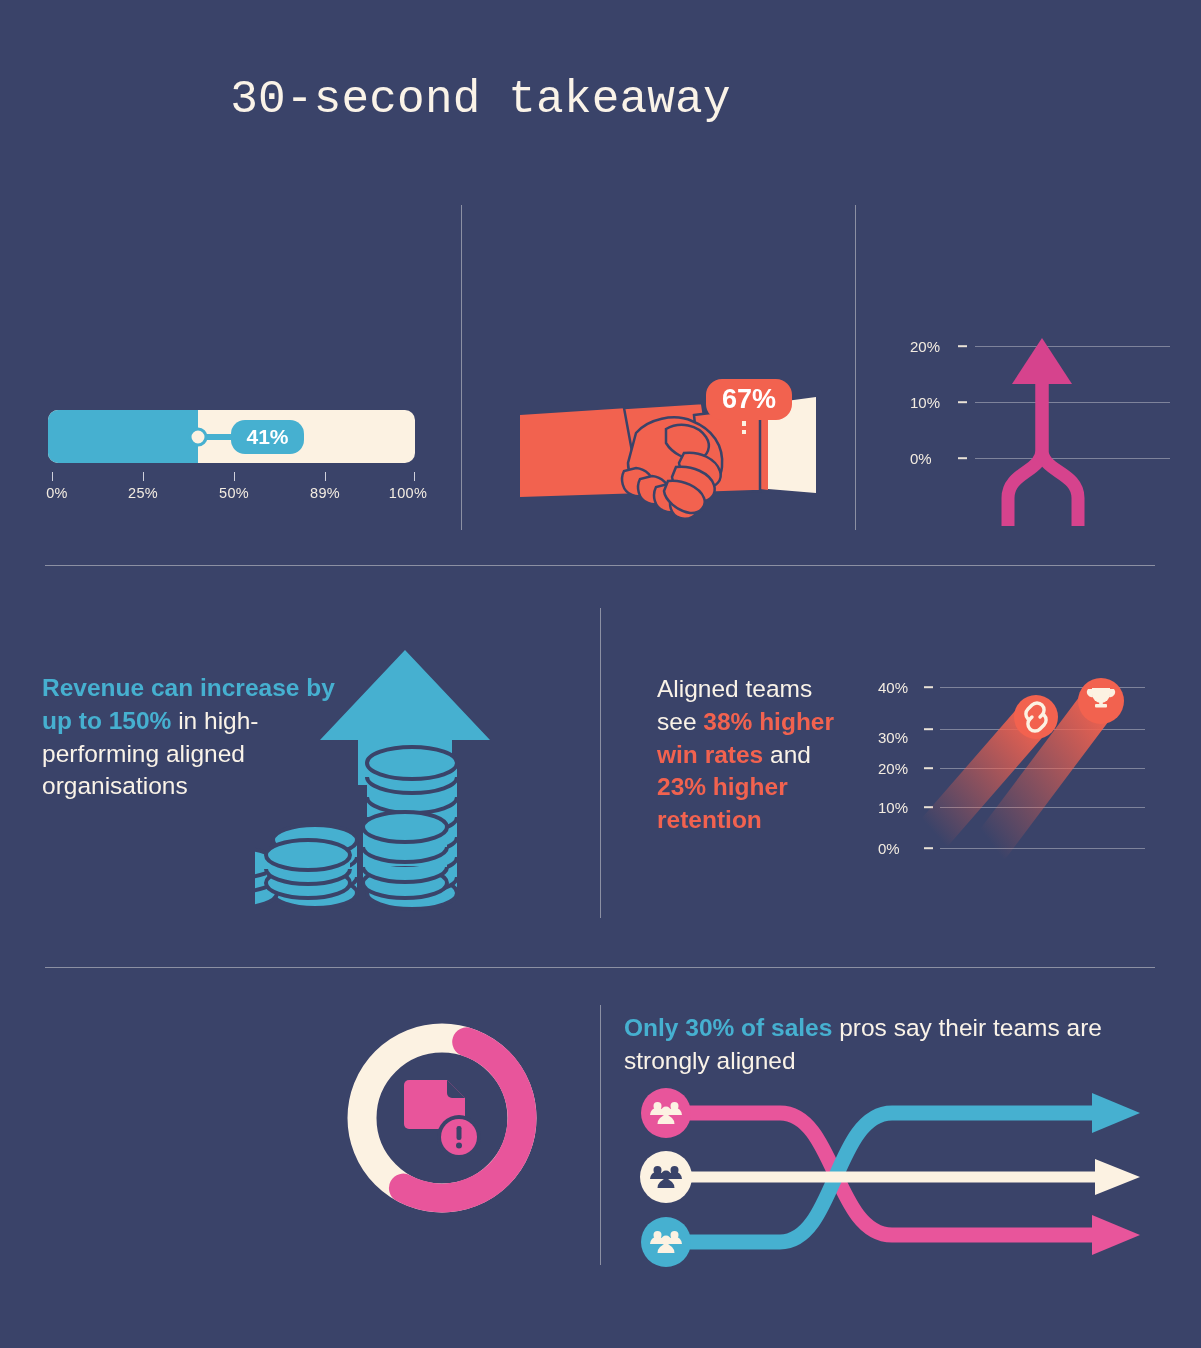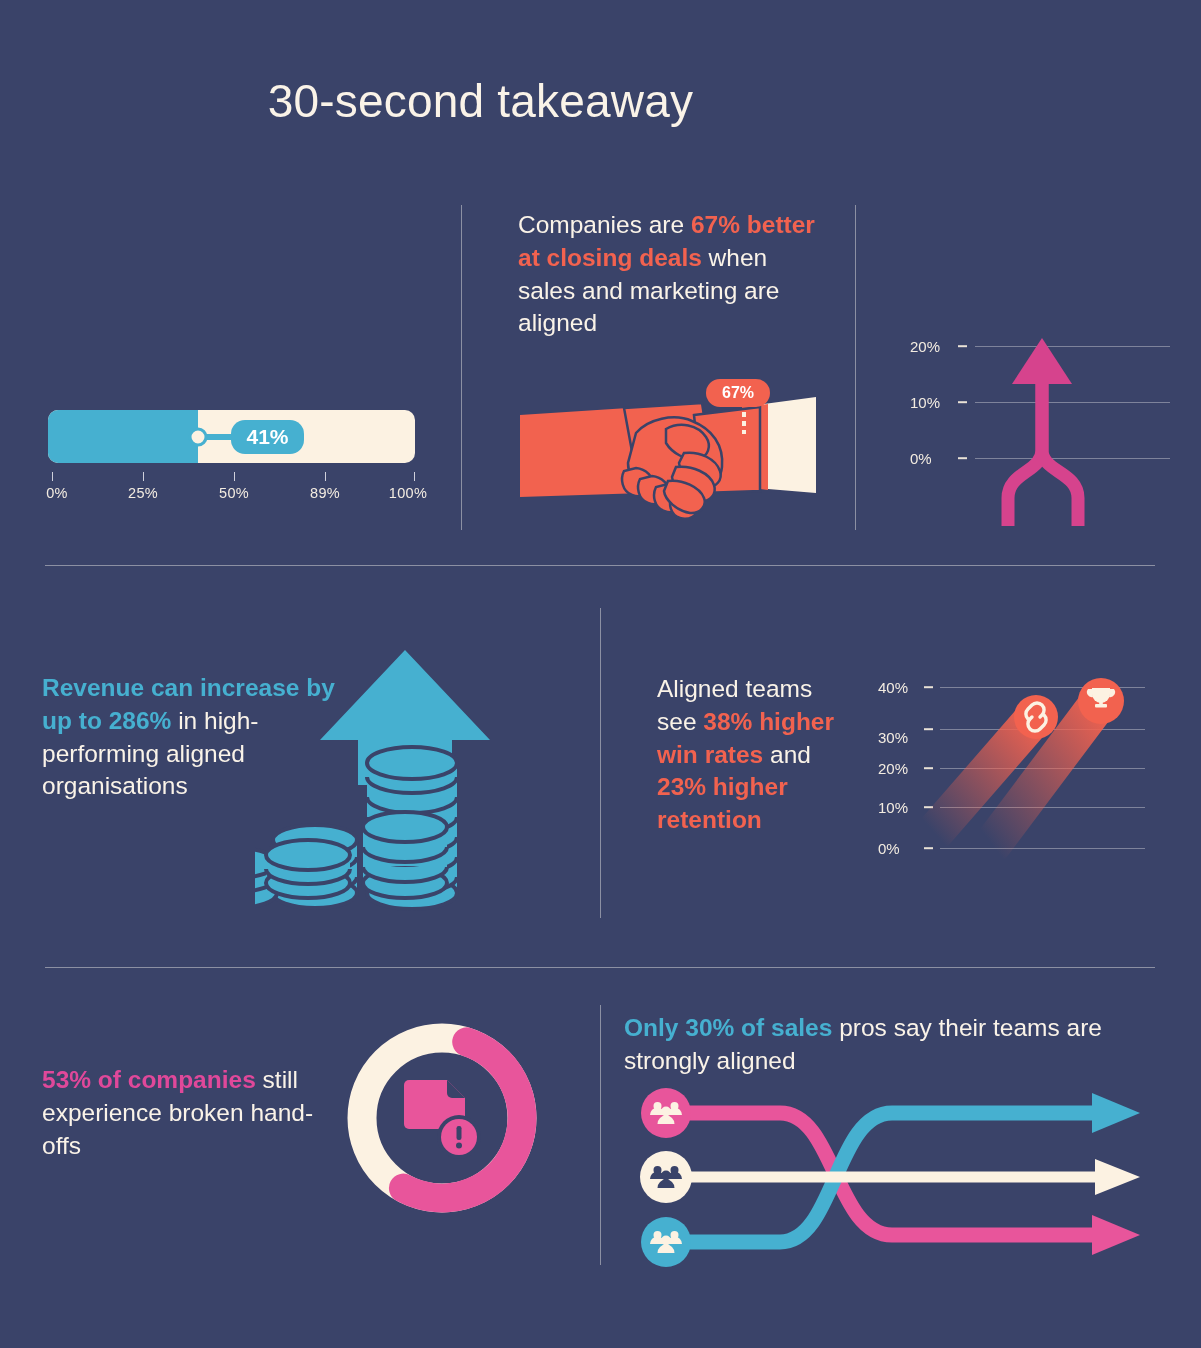--- a/index.html
+++ b/index.html
@@ -12,20 +12,21 @@
     position:relative;
   }
   .page{position:relative;width:1201px;height:1348px;}
 
   
   .title{
     position:absolute;top:74px;left:0;width:961px;
     text-align:center;
     font-size:46px;font-weight:400;letter-spacing:.2px;
     color:#faf3e8;
+    font-family:Liberation Mono, monospace;
   }
 
   
   .stat{font-size:24.5px;line-height:1.34;color:#faf3e8;font-weight:400;}
   .stat b{font-weight:700;}
   .teal{color:#46b0d0;}
   .coral{color:#f2624f;}
   .pink{color:#e0489a;}
 
   
@@ -54,21 +55,21 @@
   .axis{position:absolute;left:0;top:62px;width:367px;height:34px;}
   .tick{position:absolute;top:0;width:1px;height:9px;background:#cfd0db;}
   .tlab{position:absolute;top:13px;transform:translateX(-50%);font-size:14.5px;color:#f3ece1;letter-spacing:.3px;}
 
   
   #panelB{position:absolute;left:518px;top:209px;width:300px;}
   .hsart{position:absolute;left:516px;top:375px;width:300px;height:145px;}
   .badge67{
     position:absolute;left:706px;top:379px;
     background:#f2624f;color:#fff;border-radius:16px;
-    padding:5px 16px;font-size:16px;font-weight:700;z-index:5;
+    padding:5px 16px;font-size:27px;font-weight:700;z-index:5;
   }
   .dash67{position:absolute;left:742px;top:412px;width:4px;height:22px;
           background:repeating-linear-gradient(#fcf2e2 0 5px,transparent 5px 9px);z-index:4;}
 
   
   #panelC{position:absolute;left:910px;top:211px;width:260px;}
   .cchart{position:absolute;left:900px;top:330px;width:280px;height:200px;}
   .gline{position:absolute;height:1px;background:#8b8ea4;opacity:.85;}
   .glab{position:absolute;transform:translateY(-50%);font-size:15px;color:#f3ece1;text-align:center;}
   .gdash{position:absolute;transform:translateY(-50%);width:9px;height:1.6px;background:#e9e2d6;}
@@ -114,23 +115,20 @@
       <div class="tlab" style="left:9px;">0%</div>
       <div class="tlab" style="left:95px;">25%</div>
       <div class="tlab" style="left:186px;">50%</div>
       <div class="tlab" style="left:277px;">89%</div>
       <div class="tlab" style="left:360px;">100%</div>
     </div>
   </div>
 
   <div class="vrule" style="left:461px;top:205px;height:325px;"></div>
 
-  <div id="panelB" class="stat">
-    <span>Companies are </span><b class="coral">67% better at closing deals</b><span> when sales and marketing are aligned</span>
-  </div>
 
   <div class="badge67">67%</div>
   <div class="dash67"></div>
   <div class="hsart">
     <svg viewBox="0 0 300 145" width="300" height="145">
 
       <polygon points="226,32 300,22 300,118 226,112" fill="#fcf2e2"></polygon>
 
       <polygon points="226,32 252,29 252,115 226,112" fill="#f2624f"></polygon>
 
@@ -177,21 +175,21 @@
     <svg viewBox="0 0 280 200" width="280" height="200" style="position:absolute;left:0;top:0;">
       <path d="M108 196 L108 168 C108 142 142 142 142 120 L142 42" stroke="#d6438d" stroke-width="13" fill="none" stroke-linecap="butt"></path>
       <path d="M178 196 L178 168 C178 142 142 142 142 120 L142 42" stroke="#d6438d" stroke-width="13" fill="none" stroke-linecap="butt"></path>
       <polygon points="142,8 172,54 112,54" fill="#d6438d"></polygon>
     </svg>
   </div>
 
   <div class="hrule" style="left:45px;top:565px;width:1110px;"></div>
 
   <div id="panelD" class="stat">
-    <b class="teal">Revenue can increase by up to 286%</b><span> in high-performing aligned organisations</span>
+    <b class="teal">Revenue can increase by up to 150%</b><span> in high-performing aligned organisations</span>
   </div>
 
   <div class="coinart">
     <svg viewBox="0 0 320 270" width="320" height="270">
 
       <polygon points="150,5 235,95 197,95 197,140 103,140 103,95 65,95" fill="#46b0d0"></polygon>
 
       <g stroke="#3a4369" stroke-width="4" fill="#46b0d0">
         <rect x="112" y="118" width="90" height="130" rx="0" fill="#46b0d0" stroke="none"></rect>
         <ellipse cx="157" cy="248" rx="45" ry="16"></ellipse>
@@ -293,23 +291,20 @@
         <path d="M-9 -12 h-4 a5 5 0 0 0 5 8 z"></path>
         <path d="M9 -12 h4 a5 5 0 0 1 -5 8 z"></path>
         <rect x="-1.8" y="-5" width="3.6" height="8"></rect>
         <rect x="-6" y="3" width="12" height="3.6" rx="1"></rect>
       </g>
     </svg>
   </div>
 
   <div class="hrule" style="left:45px;top:967px;width:1110px;"></div>
 
-  <div id="panelF" class="stat">
-    <b class="pink">53% of companies</b><span> still experience broken hand-offs</span>
-  </div>
 
   <div class="donut">
     <svg viewBox="0 0 210 210" width="210" height="210">
       <circle cx="105" cy="105" r="80" fill="none" stroke="#fcf2e2" stroke-width="29"></circle>
       <circle cx="105" cy="105" r="80" fill="none" stroke="#e8559b" stroke-width="29" stroke-dasharray="266 503" stroke-dashoffset="0" transform="rotate(-72 105 105)" stroke-linecap="round"></circle>
 
       <g transform="translate(105,105)">
         <path d="M-33 -38 h38 l18 18 v26 a5 5 0 0 1 -5 5 h-51 a5 5 0 0 1 -5 -5 v-39 a5 5 0 0 1 5 -5 z" fill="#e8559b"></path>
         <path d="M5 -38 v13 a5 5 0 0 0 5 5 h13 z" fill="#3a4369"></path>
         <circle cx="17" cy="19" r="22" fill="#3a4369"></circle>

